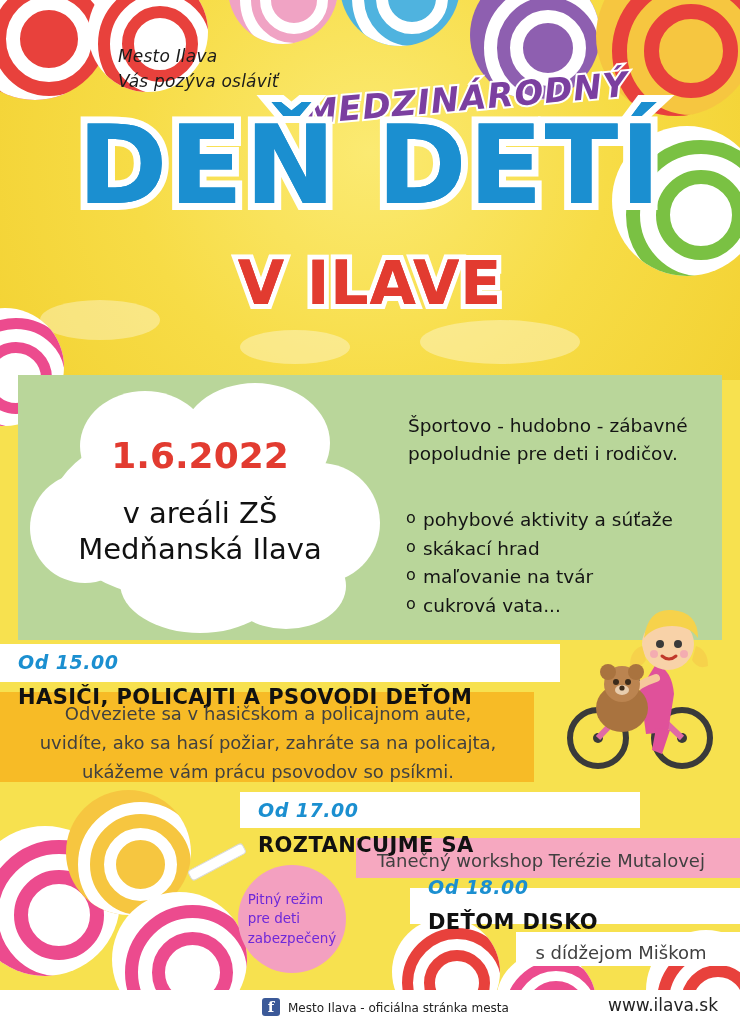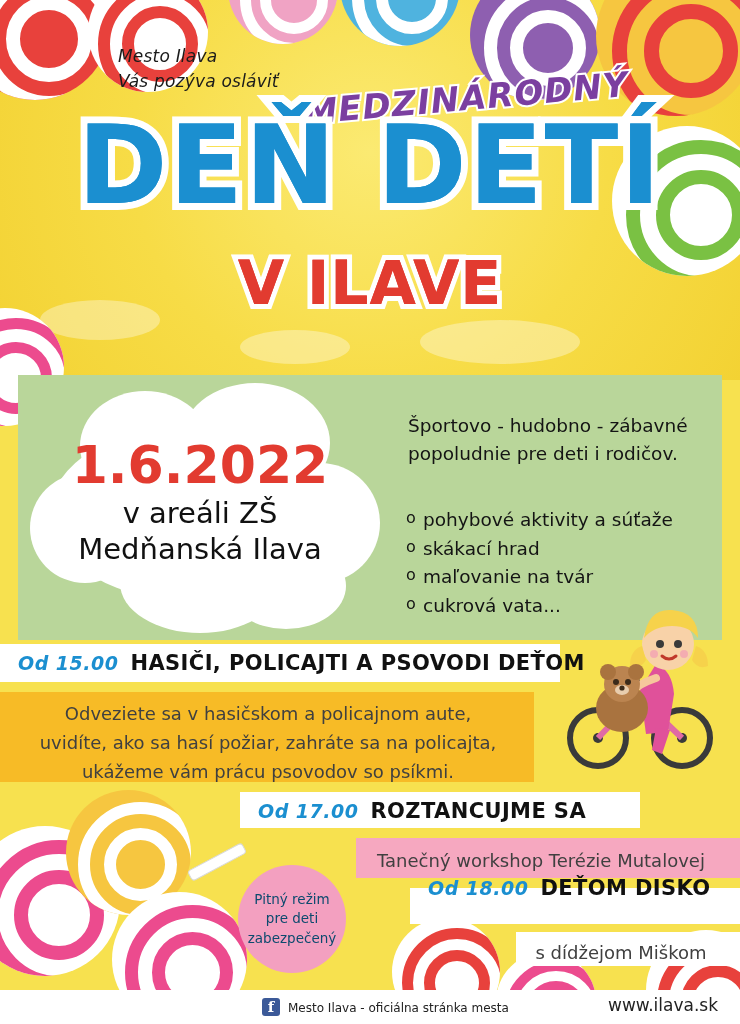--- a/index.html
+++ b/index.html
@@ -138,21 +138,21 @@
     background: #ffffff;
     border-radius: 50%;
   }
   .date {
     position: absolute;
     left: 55px; top: 435px;
     width: 290px;
     text-align: center;
     font-family: "DejaVu Sans", sans-serif;
     font-weight: bold;
-    font-size: 52px;
+    font-size: 36px;
     color: #e23b30;
     z-index: 16;
   }
   .place {
     position: absolute;
     left: 55px; top: 495px;
     width: 290px;
     text-align: center;
     font-family: "DejaVu Sans", sans-serif;
     font-size: 29px;
@@ -225,20 +225,21 @@
     font-size: 21px;
     color: #111;
     letter-spacing: .4px;
   }
   .rowline {
     position: absolute;
     display: flex;
     align-items: baseline;
     gap: 12px;
     z-index: 18;
+    flex-direction: column;
   }
   .body-text {
     position: absolute;
     font-family: "DejaVu Sans", sans-serif;
     font-size: 18px;
     line-height: 1.6;
     color: #404040;
     white-space: pre-line;
     text-align: center;
     z-index: 18;
@@ -253,22 +254,21 @@
     background: #f3a0c0;
     z-index: 20;
     display: flex;
     align-items: center;
     justify-content: center;
   }
   .water-badge span {
     font-family: "DejaVu Sans", sans-serif;
     font-size: 13.5px;
     line-height: 1.45;
-    color: #0c4a6e;
-    text-align: center;
+    color: #6d28d9;
     white-space: pre-line;
   }
 
   
   .footer-bar {
     position: absolute;
     left: 0; bottom: 0;
     width: 740px; height: 34px;
     background: #ffffff;
     z-index: 30;

